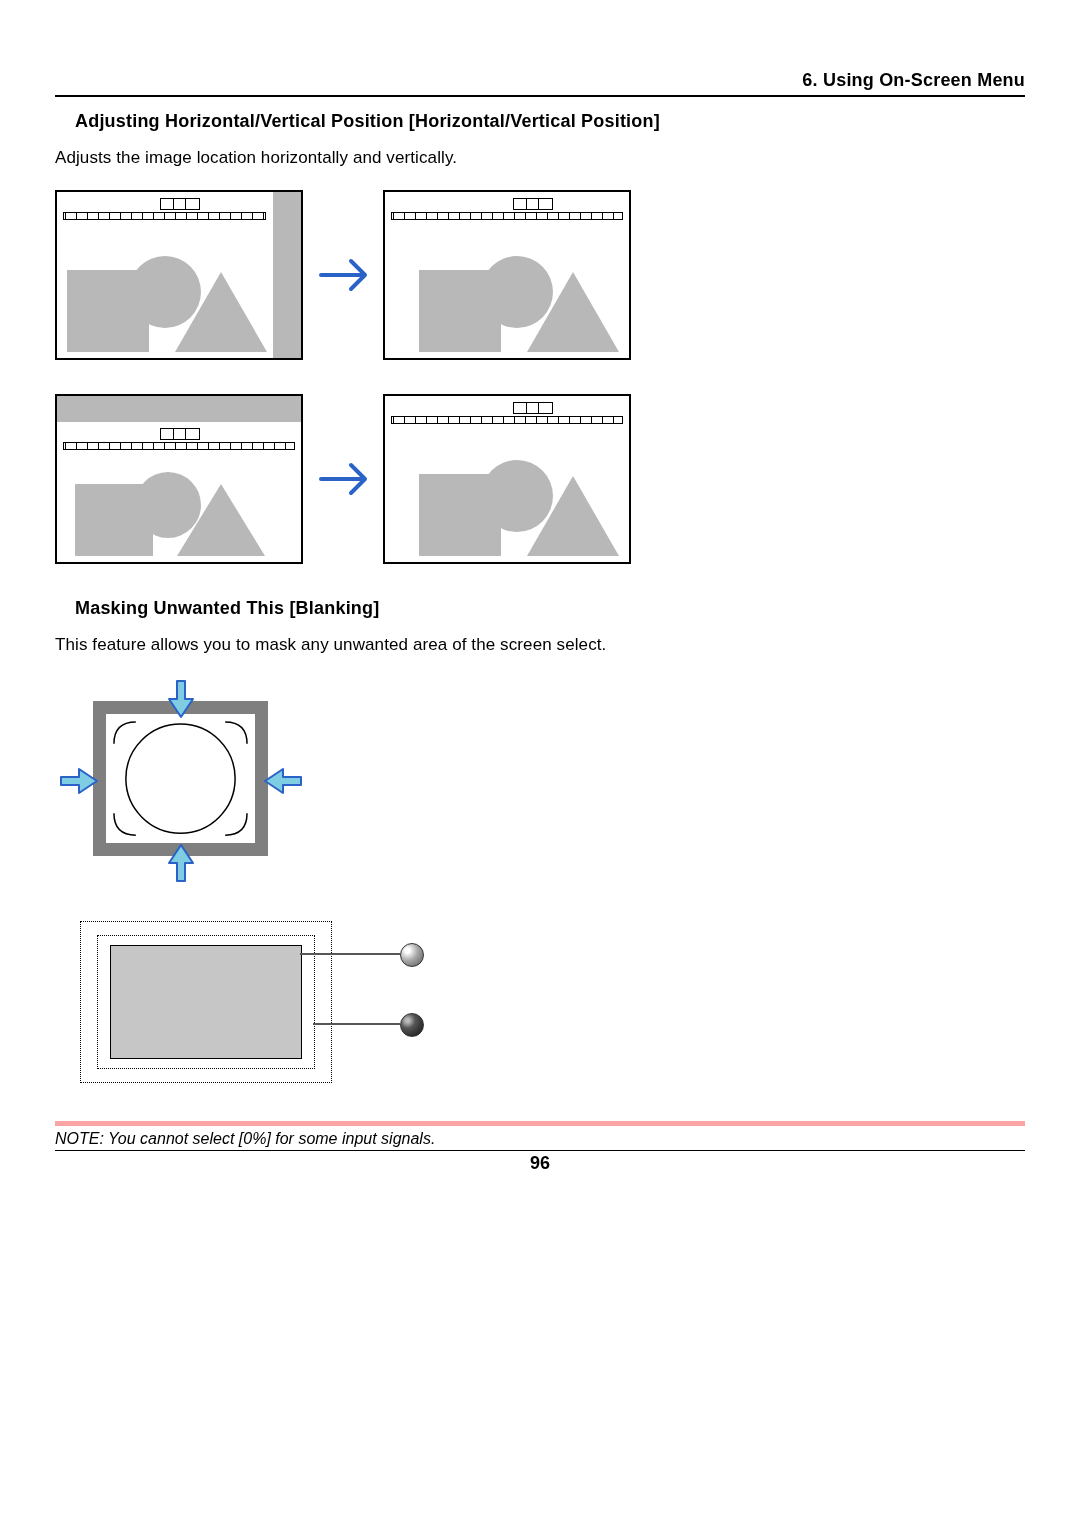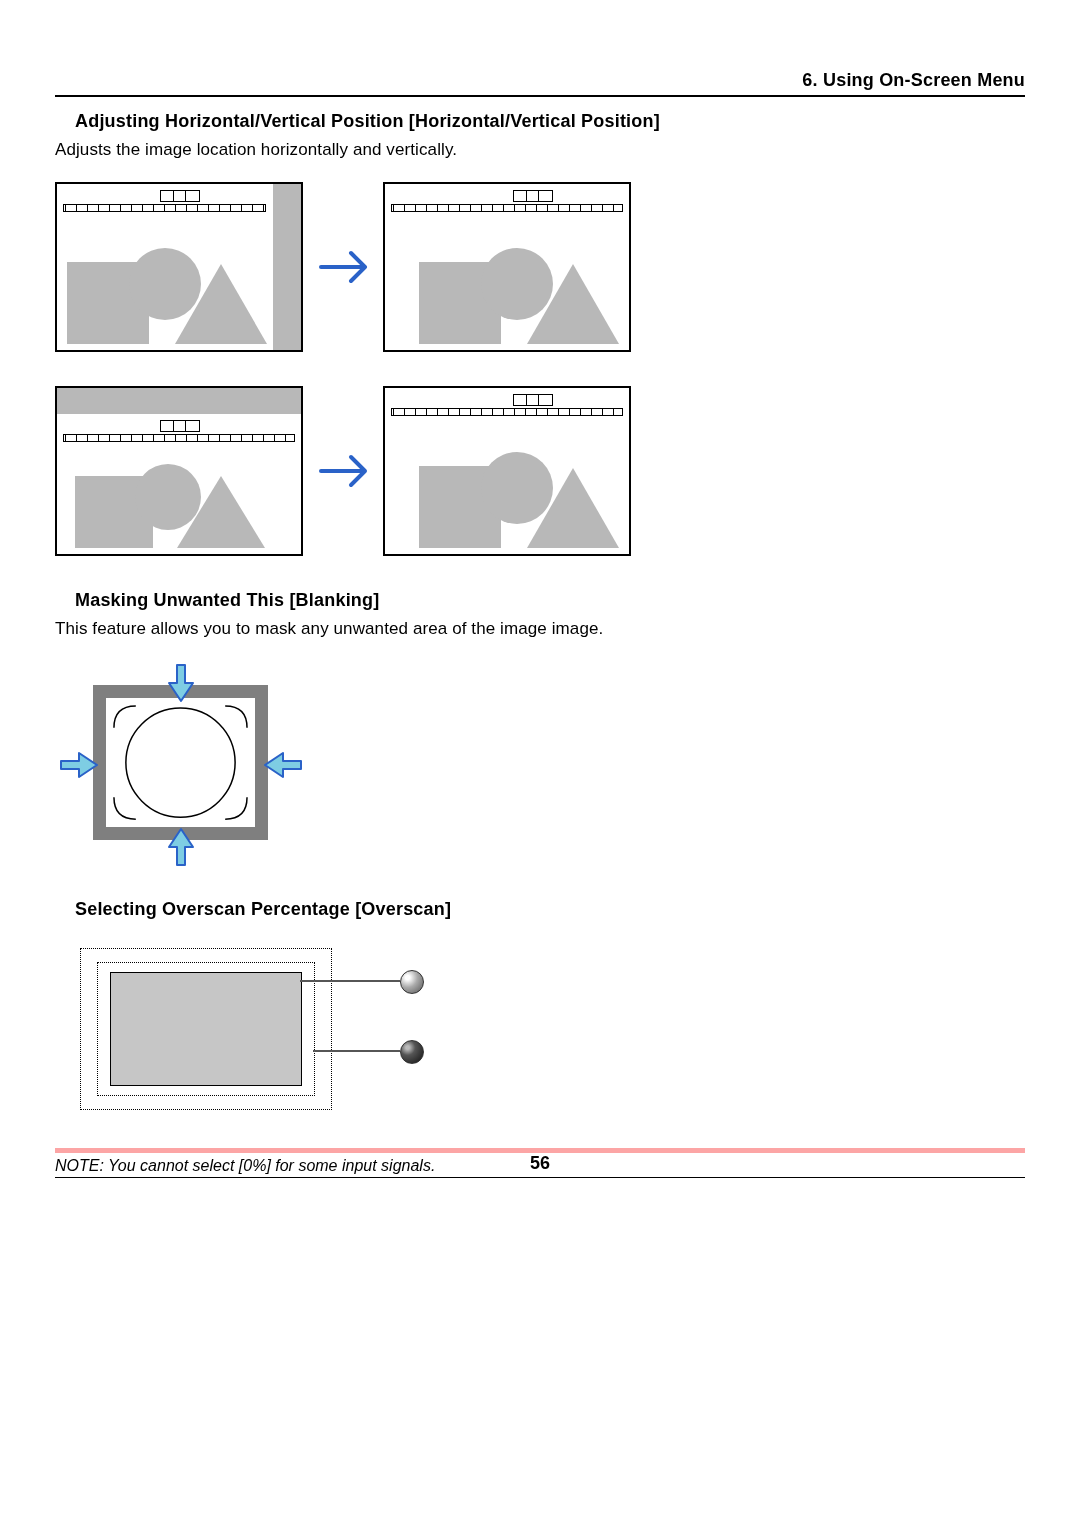--- a/index.html
+++ b/index.html
@@ -22,21 +22,21 @@
     letter-spacing:0.2px;
   }
   .sec-title{
     font-weight:bold;
     font-size:18px;
     letter-spacing:0.2px;
     margin-left:20px;
   }
   .body-text{
     font-size:17px;
-    margin-top:8px;
+    margin-top:16px;
     letter-spacing:0.1px;
   }
   .note-wrap{
     margin-top:26px;
     border-top:5px solid #fca5a5;
   }
   .note-text{
     font-style:italic;
     font-size:16px;
     padding:4px 0 2px 0;
@@ -149,21 +149,21 @@
         <div class="tbar" style="left:6px;right:6px;top:20px;height:8px;"></div>
         <div class="ticks" style="left:8px;right:8px;top:21px;height:6px;"></div>
         <div class="rect" style="left:34px;bottom:6px;width:82px;height:82px;"></div>
         <div class="circle" style="left:96px;bottom:30px;width:72px;height:72px;"></div>
         <div class="tri" style="left:142px;bottom:6px;border-left:46px solid transparent;border-right:46px solid transparent;border-bottom:80px solid #b8b8b8;"></div>
       </div>
     </div>
   </div>
 
   <div class="sec-title" style="margin-top:6px;">Masking Unwanted This [Blanking]</div>
-  <div class="body-text">This feature allows you to mask any unwanted area of the image image.</div>
+  <div class="body-text">This feature allows you to mask any unwanted area of the screen select.</div>
 
   <div class="illus2">
     <div class="bezel">
       <svg viewBox="0 0 150 130" preserveAspectRatio="none">
         <circle cx="75" cy="65" r="55" fill="none" stroke="#000" stroke-width="1.5"></circle>
         <path d="M8 30 Q8 8 30 8" fill="none" stroke="#000" stroke-width="1.5"></path>
         <path d="M120 8 Q142 8 142 30" fill="none" stroke="#000" stroke-width="1.5"></path>
         <path d="M142 100 Q142 122 120 122" fill="none" stroke="#000" stroke-width="1.5"></path>
         <path d="M30 122 Q8 122 8 100" fill="none" stroke="#000" stroke-width="1.5"></path>
       </svg>
@@ -184,30 +184,29 @@
           <path d="M2 12 H20 V4 L38 16 L20 28 V20 H2 Z"></path>
         </g>
       </svg>
     <svg class="barrow" style="left:206px;top:82px;" width="42" height="32">
         <g fill="#7ecde3" stroke="#2a62c8" stroke-width="2" stroke-linejoin="round">
           <path d="M40 12 H22 V4 L4 16 L22 28 V20 H40 Z"></path>
         </g>
       </svg>
   </div>
 
-  <div class="sec-title" style="margin-top:22px;">Selecting Overscan Percentage [Overscan]</div>
 
   <div class="illus3">
     <div class="dashed-outer"></div>
     <div class="dashed-inner"></div>
     <div class="solid-inner"></div>
     <div class="lead" style="left:245px;top:38px;width:100px;"></div>
     <div class="orb" style="left:345px;top:28px;"></div>
     <div class="lead" style="left:258px;top:108px;width:87px;"></div>
     <div class="orb dark" style="left:345px;top:98px;"></div>
   </div>
 
   <div class="note-wrap">
     <span class="note-text">NOTE: You cannot select [0%] for some input signals.</span>
   </div>
 
-  <div class="page-no">56</div>
+  <div class="page-no">96</div>
 </div>
 
 </body></html>

